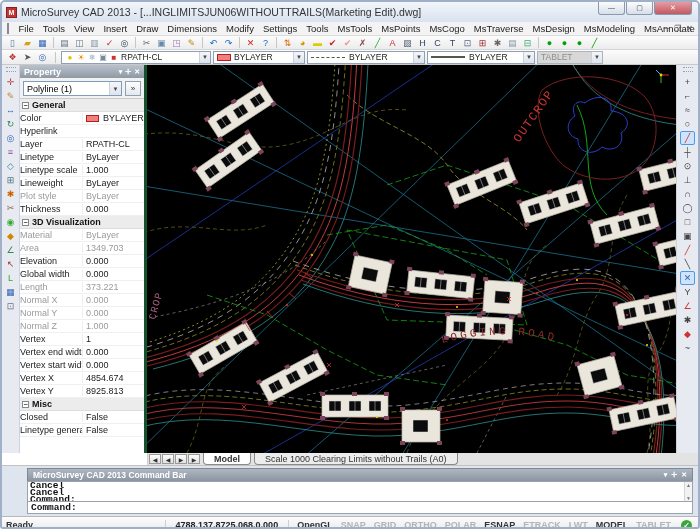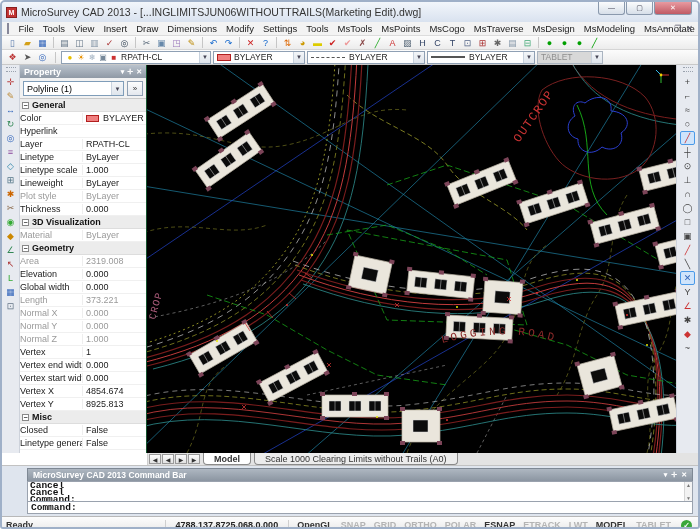--- a/index.html
+++ b/index.html
@@ -37,21 +37,21 @@
 
   
   .main { display:flex; flex:0 0 388px; height:388px; }
   .strip { width:18px; background:#e7eaf0; border-right:1px solid #cdd2db; display:flex; flex-direction:column; align-items:center; padding-top:2px; flex:0 0 auto; }
   .strip.right { width:22px; border-right:none; border-left:1px solid #cdd2db; }
   .handle { width:10px; height:5px; border-top:1px dotted #9aa2ae; border-bottom:1px dotted #9aa2ae; margin-bottom:3px; }
   .sbtn { width:15px; height:14px; display:flex; align-items:center; justify-content:center; font-size:9px; border:1px solid transparent; border-radius:2px; flex:0 0 auto; }
   .sbtn.sel { border:1px solid #4a9ae8; background:#cfe4fb; }
 
   
-  .ppanel { width:127px; background:#f2f2f2; border-right:1px solid #14532d; display:flex; flex-direction:column; flex:0 0 auto; }
+  .ppanel { width:127px; background:#f2f2f2; border-right:3px solid #14532d; display:flex; flex-direction:column; flex:0 0 auto; }
   .phead { height:13px; background:linear-gradient(#b9c2cc,#8f99a5); color:#fff; font-size:9px; font-weight:bold; display:flex; align-items:center; padding:0 4px; }
   .phbtns { margin-left:auto; display:flex; gap:3px; font-size:7px; }
   .pcombo-row { height:20px; display:flex; align-items:flex-end; padding:2px 3px; gap:3px; background:#f2f2f2; }
   .pcombo { flex:1; height:15px; background:#fff; border:1px solid #7f9db9; font-size:9px; display:flex; align-items:center; padding-left:3px; }
   .pcombo .arrow { margin-left:auto; width:12px; height:100%; background:linear-gradient(#f4f6f9,#dfe5ec); border-left:1px solid #c8d2de; font-size:6px; display:flex; align-items:center; justify-content:center; color:#445; }
   .pqs { width:16px; height:15px; border:1px solid #8fa0b4; background:linear-gradient(#fdfdfd,#e4e8ee); font-size:8px; text-align:center; line-height:14px; color:#333; }
   .pgrid { flex:1; background:#fff; border-top:1px solid #c9c9c9; overflow:hidden; font-size:9px; }
   .psec { height:13px; background:#ececec; border-bottom:1px solid #ddd; font-weight:bold; color:#111; display:flex; align-items:center; padding-left:2px; gap:3px; }
   .psec .box { width:7px; height:7px; border:1px solid #888; background:#fff; font-size:7px; line-height:5px; text-align:center; color:#333; }
   .prow { height:13px; display:flex; border-bottom:1px solid #f0f0f0; align-items:center; }
@@ -292,27 +292,23 @@
             <div class="pval">0.000</div>
           </div>
           <div class="psec">
             <span class="box">−</span>
             <span>3D Visualization</span>
           </div>
           <div class="prow gray">
             <div class="plabel">Material</div>
             <div class="pval">ByLayer</div>
           </div>
-          <div class="psec">
-            <span class="box">−</span>
-            <span>Geometry</span>
-          </div>
           <div class="prow gray">
             <div class="plabel">Area</div>
-            <div class="pval">2319.008</div>
+            <div class="pval">1349.703</div>
           </div>
           <div class="prow">
             <div class="plabel">Elevation</div>
             <div class="pval">0.000</div>
           </div>
           <div class="prow">
             <div class="plabel">Global width</div>
             <div class="pval">0.000</div>
           </div>
           <div class="prow gray">

